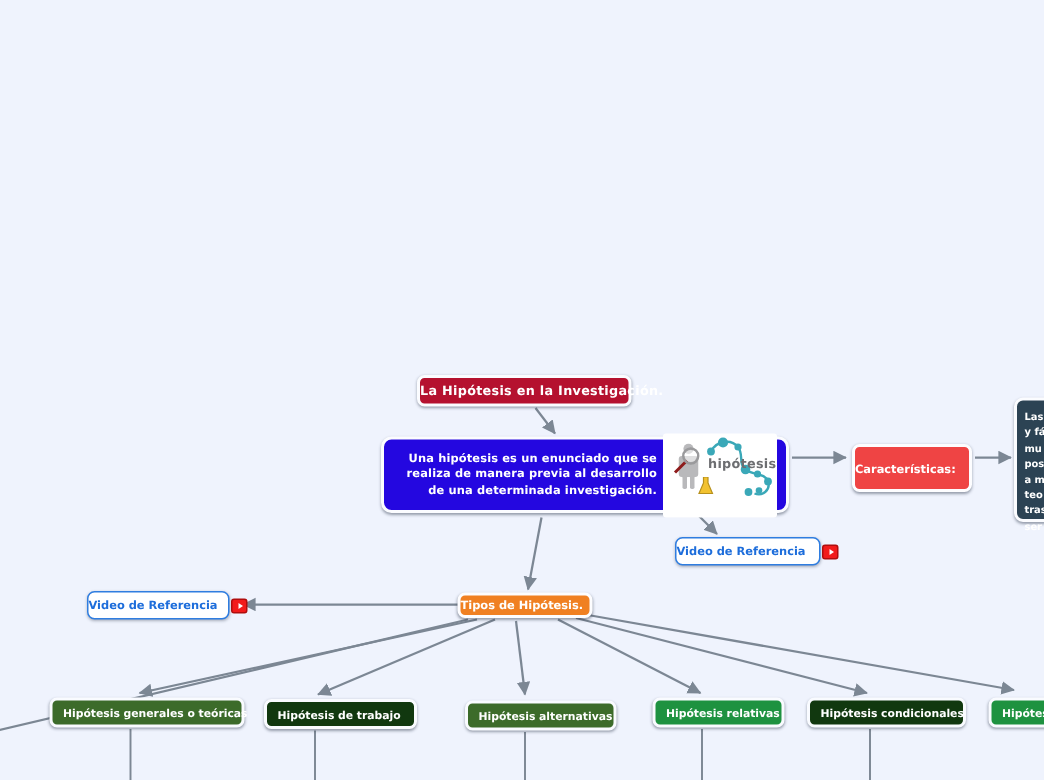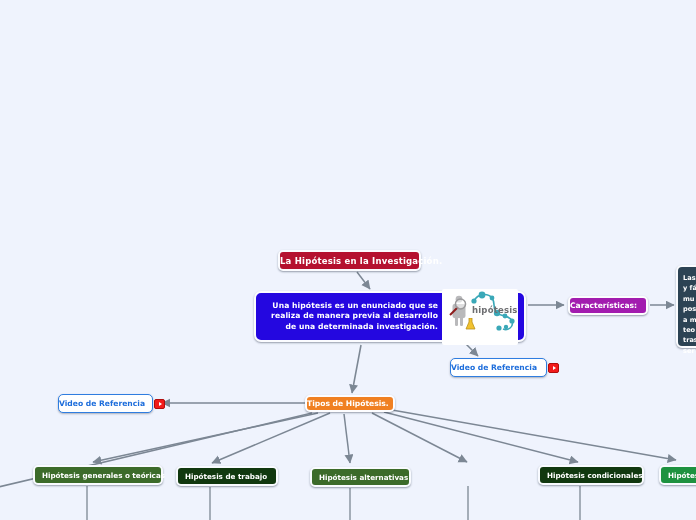--- a/index.html
+++ b/index.html
@@ -57,23 +57,23 @@
     font-size:8.5px;font-weight:bold;color:#6d6e71;
     letter-spacing:.2px;
   }
   .clip .flask{
     position:absolute;left:23px;top:29px;width:11px;height:12px;
   }
   .clip .chain{position:absolute;left:28px;top:2px;}
 
   
   .n-carac{
-    background:#a21caf;color:#ffffff;
+    background:#ef4444;color:#ffffff;
     font-size:7.6px;
-    left:568px;top:296px;width:80px;height:19px;
+    left:568px;top:296px;width:80px;height:32px;
     border-radius:5px;border-color:#fdfdff;
   }
   .n-tipos{
     background:#f08022;color:#ffffff;
     font-size:7.6px;
     left:305px;top:395px;width:90px;height:17px;
     border-radius:5px;border-color:#fdfdff;
   }
 
   
@@ -240,20 +240,23 @@
 
   <div class="node n-leaf g-mid l1">
     <span>Hipótesis generales o teóricas</span>
   </div>
   <div class="node n-leaf g-dark l2">
     <span>Hipótesis de trabajo</span>
   </div>
   <div class="node n-leaf g-mid l3">
     <span>Hipótesis alternativas</span>
   </div>
+  <div class="node n-leaf g-bright l4">
+    <span>Hipótesis relativas</span>
+  </div>
   <div class="node n-leaf g-dark l5">
     <span>Hipótesis condicionales</span>
   </div>
   <div class="node n-leaf g-bright l6">
     <span>Hipótesis pr</span>
   </div>
 
 </div>
 
 </body></html>

